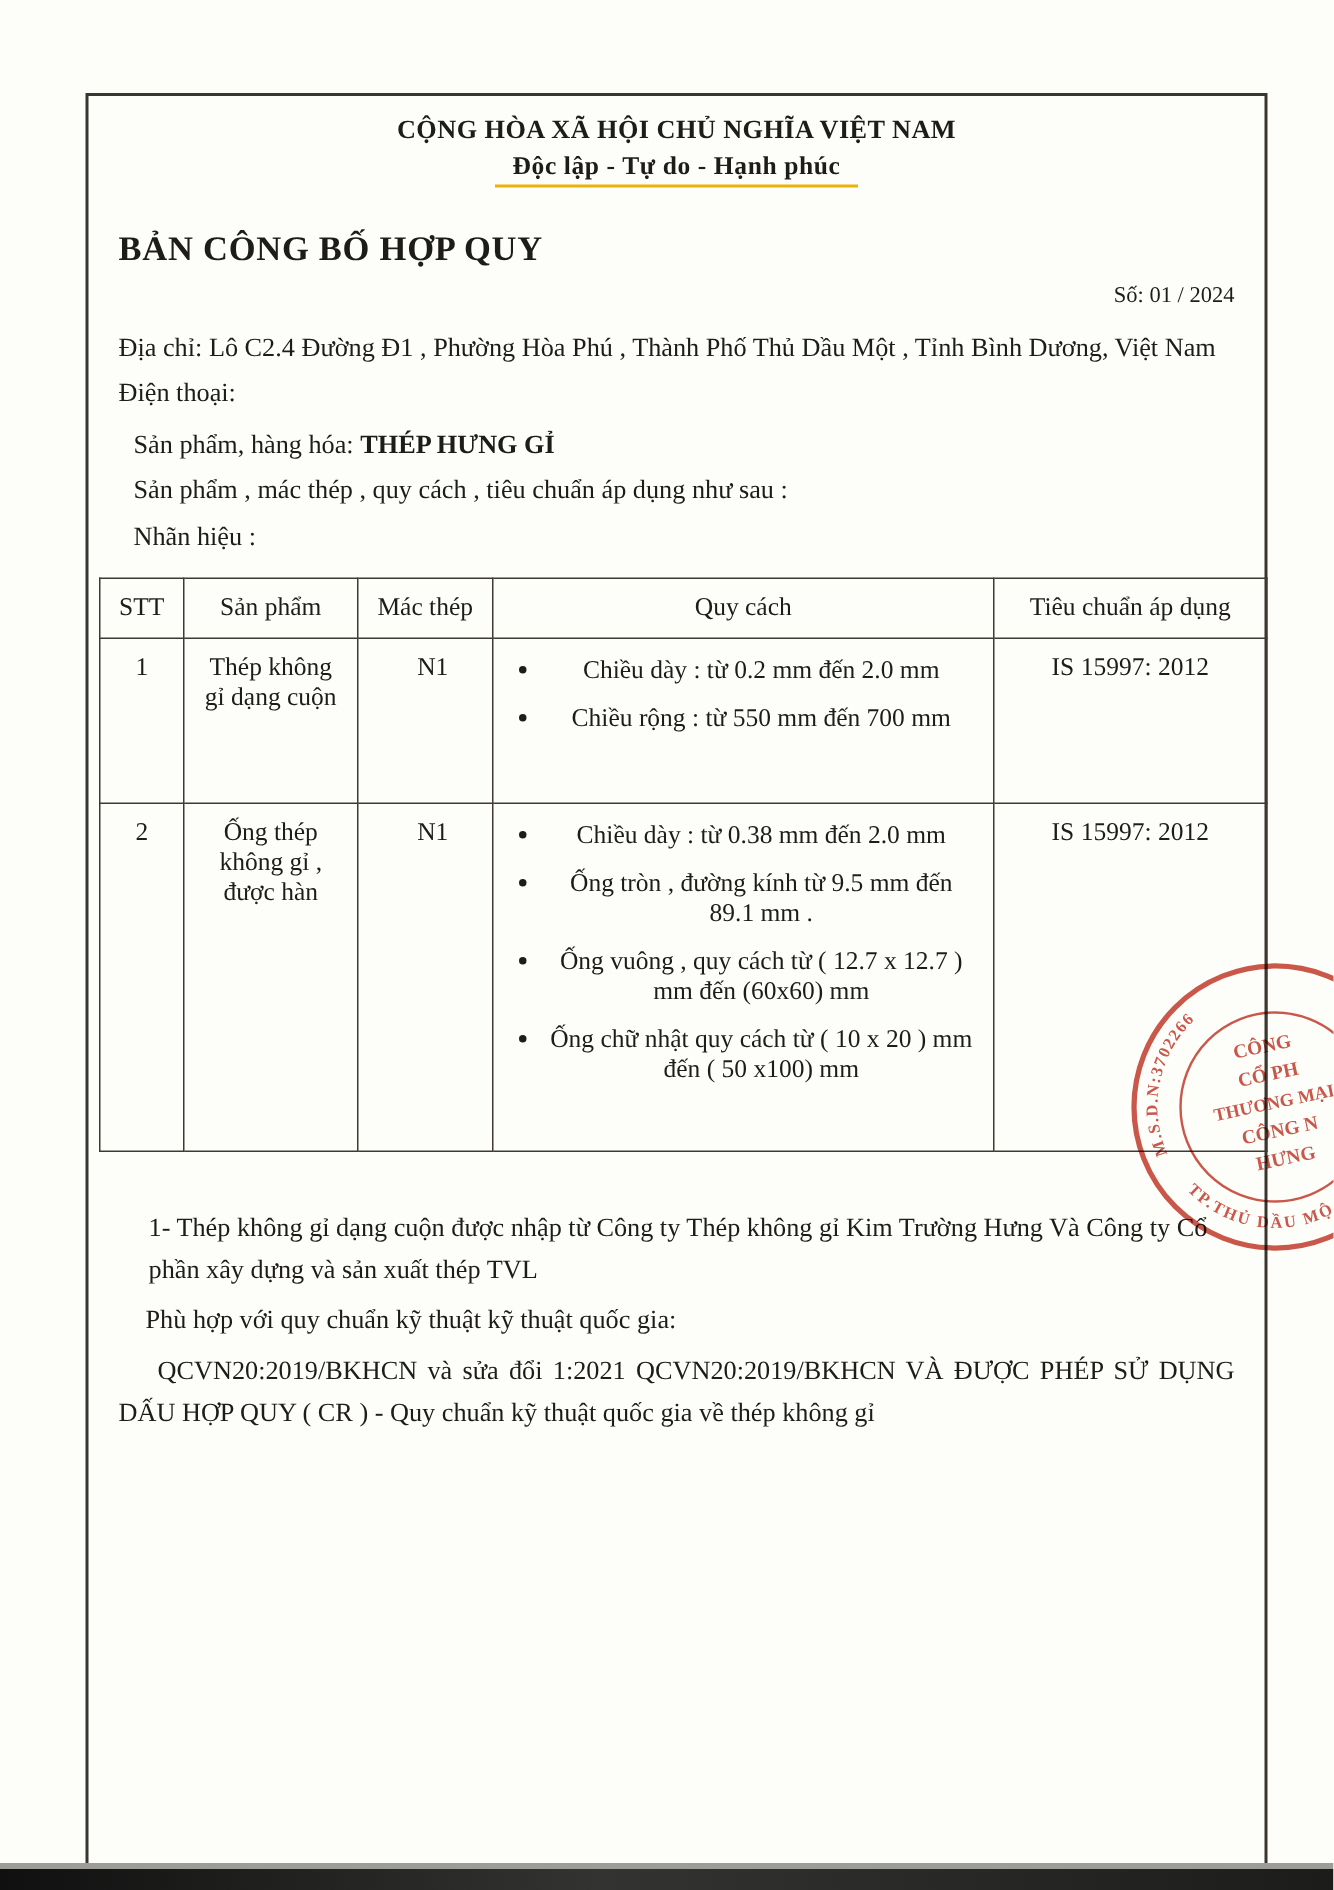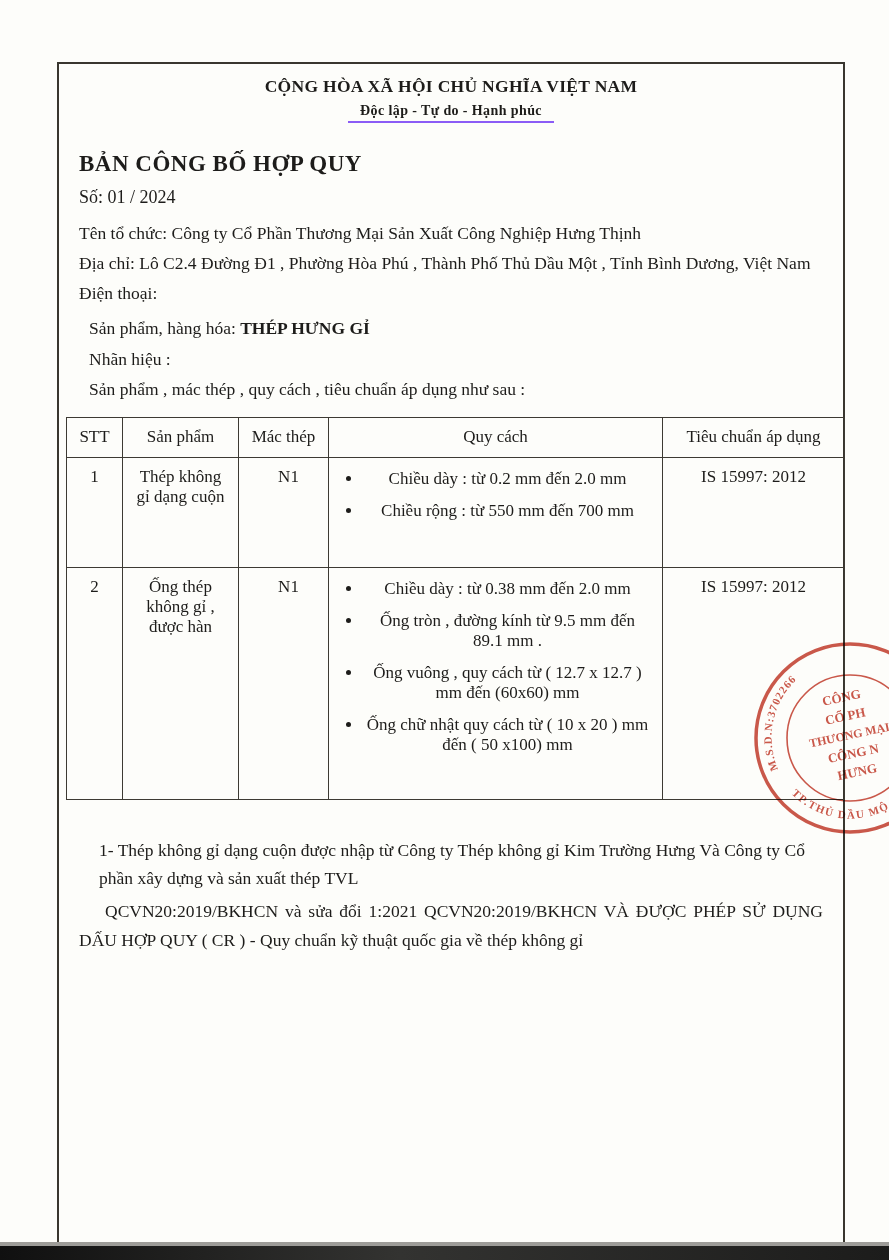--- a/index.html
+++ b/index.html
@@ -26,34 +26,34 @@
   .national-title {
     text-align: center;
     font-weight: bold;
     font-size: 17.5px;
     letter-spacing: .3px;
   }
   .motto-wrap { text-align: center; margin-top: 4px; }
   .motto {
     display: inline-block;
     font-weight: bold;
-    font-size: 14px;
+    font-size: 17px;
     padding: 0 12px 2px 12px;
-    border-bottom: 2px solid #8b5cf6;
+    border-bottom: 2px solid #eab308;
     letter-spacing: .4px;
   }
 
   .doc-title {
     text-align: left;
     font-weight: bold;
     font-size: 23px;
     letter-spacing: .5px;
     margin-top: 28px;
   }
-  .doc-number { text-align: left; font-size: 18px; margin-top: 10px; }
+  .doc-number { text-align: right; font-size: 15px; margin-top: 10px; }
 
   .info { margin-top: 12px; font-size: 17.5px; line-height: 1.55; }
   .info p { margin-bottom: 3px; }
   .indent { padding-left: 10px; }
   .bold { font-weight: bold; }
   .gap-top { margin-top: 8px; }
 
   table.products {
     border-collapse: collapse;
     width: calc(100% + 26px);
@@ -117,26 +117,25 @@
 
     <div class="national-title">CỘNG HÒA XÃ HỘI CHỦ NGHĨA VIỆT NAM</div>
     <div class="motto-wrap">
       <span class="motto">Độc lập - Tự do - Hạnh phúc</span>
     </div>
 
     <div class="doc-title">BẢN CÔNG BỐ HỢP QUY</div>
     <div class="doc-number">Số: 01 / 2024</div>
 
     <div class="info">
-      <p>Tên tổ chức: Công ty Cổ Phần Thương Mại Sản Xuất Công Nghiệp Hưng Thịnh</p>
       <p>Địa chỉ: Lô C2.4 Đường Đ1 , Phường Hòa Phú , Thành Phố Thủ Dầu Một , Tỉnh Bình Dương, Việt Nam</p>
       <p>Điện thoại:</p>
       <p class="indent gap-top"><span>Sản phẩm, hàng hóa: </span><span class="bold">THÉP HƯNG GỈ</span></p>
+      <p class="indent">Sản phẩm , mác thép , quy cách , tiêu chuẩn áp dụng như sau :</p>
       <p class="indent">Nhãn hiệu :</p>
-      <p class="indent">Sản phẩm , mác thép , quy cách , tiêu chuẩn áp dụng như sau :</p>
     </div>
 
     <table class="products">
       <colgroup>
         <col style="width:56px">
           <col style="width:116px">
           <col style="width:90px">
           <col style="width:334px">
           <col style="width:182px">
       </colgroup>
@@ -174,20 +173,21 @@
               <li>Ống chữ nhật quy cách từ ( 10 x 20 ) mm đến ( 50 x100) mm</li>
             </ul>
           </td>
           <td>IS 15997: 2012</td>
         </tr>
       </tbody>
     </table>
 
     <div class="notes">
       <p class="note">1-  Thép không gỉ dạng cuộn được nhập từ Công ty Thép không gỉ Kim Trường Hưng Và Công ty Cổ phần xây dựng và sản xuất thép TVL</p>
+      <p class="note-plain">Phù hợp với quy chuẩn kỹ thuật kỹ thuật quốc gia:</p>
       <p class="reg">QCVN20:2019/BKHCN và sửa đổi 1:2021 QCVN20:2019/BKHCN VÀ ĐƯỢC PHÉP SỬ DỤNG DẤU HỢP QUY ( CR ) -  Quy chuẩn kỹ thuật quốc gia về thép không gỉ</p>
     </div>
 
   </div>
 
   <svg class="stamp" viewBox="0 0 200 200" xmlns="http://www.w3.org/2000/svg" aria-hidden="true">
     <defs>
       <path id="arcTop" d="M 30,135 A 79,79 0 0 1 55,35"></path>
       <path id="arcBottom" d="M 35,148 A 81,81 0 0 0 165,148"></path>
     </defs>

